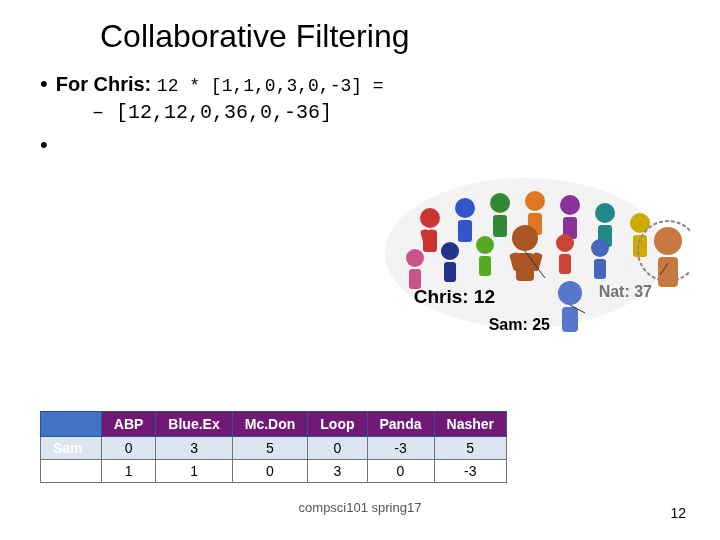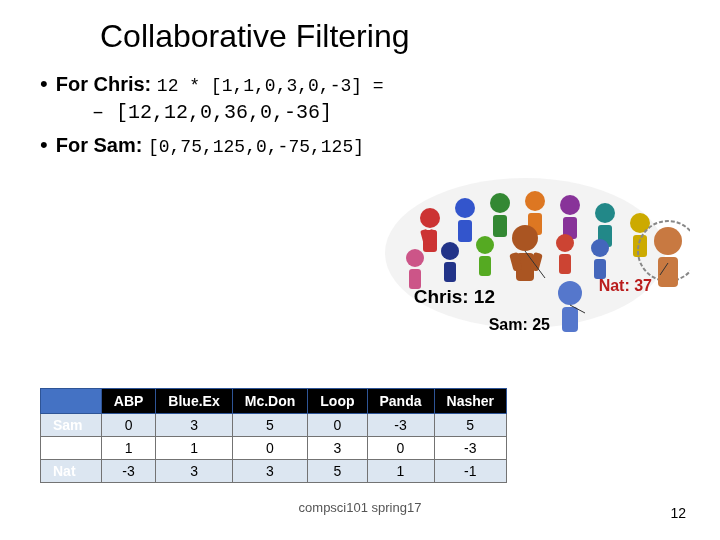--- a/index.html
+++ b/index.html
@@ -74,24 +74,24 @@
       position: absolute;
       right: 185px;
       top: 118px;
       font-size: 19px;
       font-weight: bold;
       color: #000;
     }
     .label-nat {
       position: absolute;
       right: 28px;
-      top: 109px;
+      top: 115px;
       font-size: 16px;
       font-weight: bold;
-      color: #b91c1c;
+      color: #737373;
     }
     .label-sam {
       position: absolute;
       right: 130px;
       top: 148px;
       font-size: 16px;
       font-weight: bold;
       color: #000;
     }
 
@@ -101,21 +101,21 @@
       bottom: 48px;
       left: 40px;
     }
 
     table {
       border-collapse: collapse;
       font-size: 14px;
     }
 
     table th {
-      background: #000000;
+      background: #701a75;
       color: #fff;
       padding: 4px 12px;
       border: 1px solid #2e5496;
       font-weight: bold;
       text-align: center;
     }
 
     table th:first-child {
       background: #4472c4;
     }
@@ -181,23 +181,20 @@
       </span>
     </div>
     <div class="indent-line monospace">
       – [12,12,0,36,0,-36]
     </div>
   </div>
 
   <div class="bullet-section">
     <div class="bullet-line">
       <span class="bullet-symbol">•</span>
-      <span class="bullet-text">
-        <strong>For Sam:</strong>&nbsp;<span class="monospace">[0,75,125,0,-75,125]</span>
-      </span>
     </div>
   </div>
 
   <div class="middle-section">
 
     <svg class="people-svg" width="320" height="175" viewBox="0 0 320 175" style="position:absolute;right:-10px;top:-5px;">
 
       <ellipse cx="155" cy="90" rx="140" ry="75" fill="#e8e8e8" opacity="0.5"></ellipse>
 
       <circle cx="60" cy="55" r="10" fill="#cc3333"></circle>
@@ -287,29 +284,20 @@
           </tr>
           <tr>
             <td>Chris</td>
             <td>1</td>
             <td>1</td>
             <td>0</td>
             <td>3</td>
             <td>0</td>
             <td>-3</td>
           </tr>
-          <tr>
-            <td>Nat</td>
-            <td>-3</td>
-            <td>3</td>
-            <td>3</td>
-            <td>5</td>
-            <td>1</td>
-            <td>-1</td>
-          </tr>
         </tbody>
     </table>
   </div>
 
   <div class="footer-text">compsci101 spring17</div>
   <div class="page-number">12</div>
 
 </div>
 
 </body></html>

